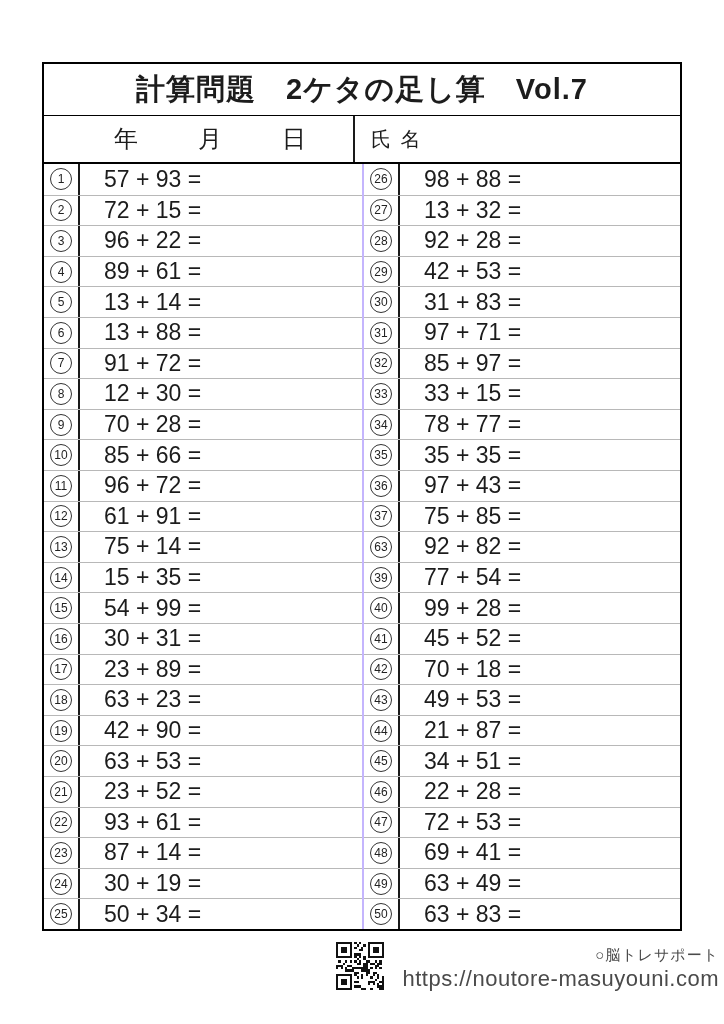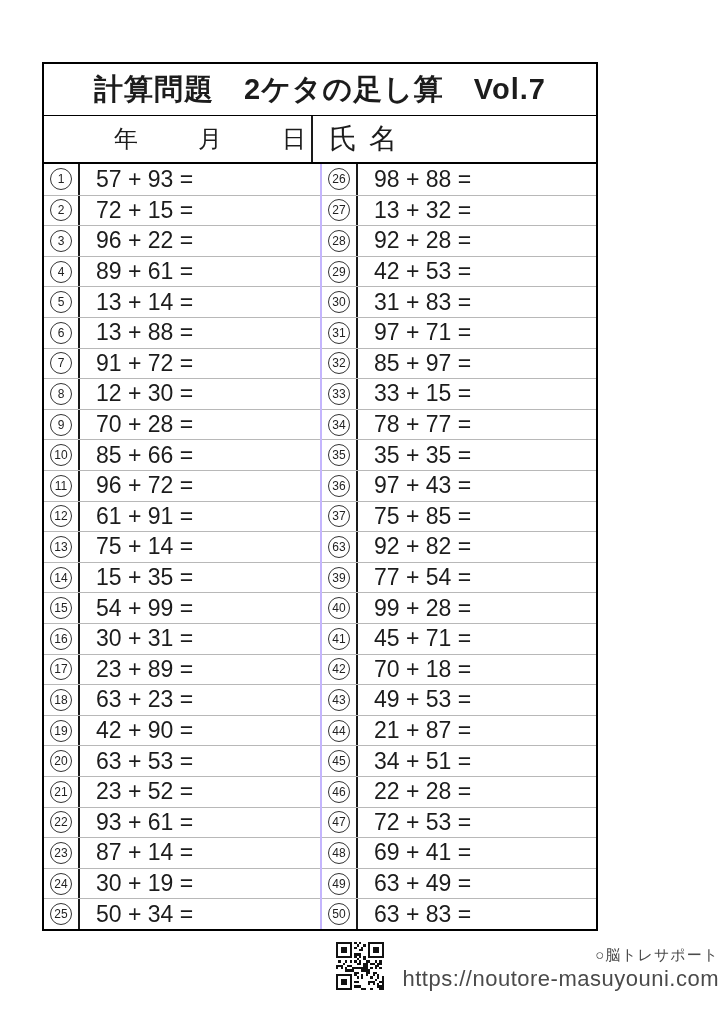--- a/index.html
+++ b/index.html
@@ -7,21 +7,21 @@
     width:724px;height:1024px;
     background:#ffffff;
     font-family:"Liberation Sans","DejaVu Sans",sans-serif;
     color:#1c1c1c;
     position:relative;
     overflow:hidden;
   }
   .worksheet{
     position:absolute;
     left:42px;top:62px;
-    width:556px;height:869px;
+    width:640px;height:869px;
     border:2px solid #000;
     box-sizing:border-box;
     display:flex;flex-direction:column;
     background:#fff;
   }
   .title-row{
     height:51px;flex:0 0 51px;
     border-bottom:1px solid #000;
     display:flex;align-items:center;justify-content:center;
   }
@@ -36,21 +36,21 @@
   }
   .date-cell{
     width:50%;box-sizing:border-box;
     border-right:2px solid #1a1a1a;
     display:flex;align-items:center;
     padding-left:70px;gap:60px;
     font-size:24px;
   }
   .name-cell{
     width:50%;display:flex;align-items:center;
-    padding-left:16px;font-size:28px;letter-spacing:2px;
+    padding-left:16px;font-size:20px;letter-spacing:2px;
     white-space:pre;
   }
   .problems{
     flex:1 1 auto;display:flex;min-height:0;
   }
   .pcol{
     width:50%;box-sizing:border-box;
     display:grid;grid-template-rows:repeat(25,1fr);
   }
   .pcol.right{border-left:2px solid #c4b5fd;}
@@ -67,21 +67,21 @@
   }
   .circ{
     width:20px;height:20px;
     border:1px solid #333;border-radius:50%;
     display:flex;align-items:center;justify-content:center;
     font-size:12px;line-height:1;color:#222;
   }
   .probcell{
     flex:1 1 auto;
     display:flex;align-items:center;
-    padding-left:16px;
+    padding-left:24px;
     font-size:23px;color:#1c1c1c;
     white-space:pre;
   }
   .footer-qr{
     position:absolute;left:336px;top:942px;
     width:48px;height:48px;
   }
   .credits{
     position:absolute;right:5px;top:944px;
     text-align:right;color:#4a4a4a;
@@ -347,21 +347,21 @@
         <div class="prow">
           <div class="numcell">
             <span class="circ">40</span>
           </div>
           <div class="probcell">99 + 28 =</div>
         </div>
         <div class="prow">
           <div class="numcell">
             <span class="circ">41</span>
           </div>
-          <div class="probcell">45 + 71 =</div>
+          <div class="probcell">45 + 52 =</div>
         </div>
         <div class="prow">
           <div class="numcell">
             <span class="circ">42</span>
           </div>
           <div class="probcell">70 + 18 =</div>
         </div>
         <div class="prow">
           <div class="numcell">
             <span class="circ">43</span>

